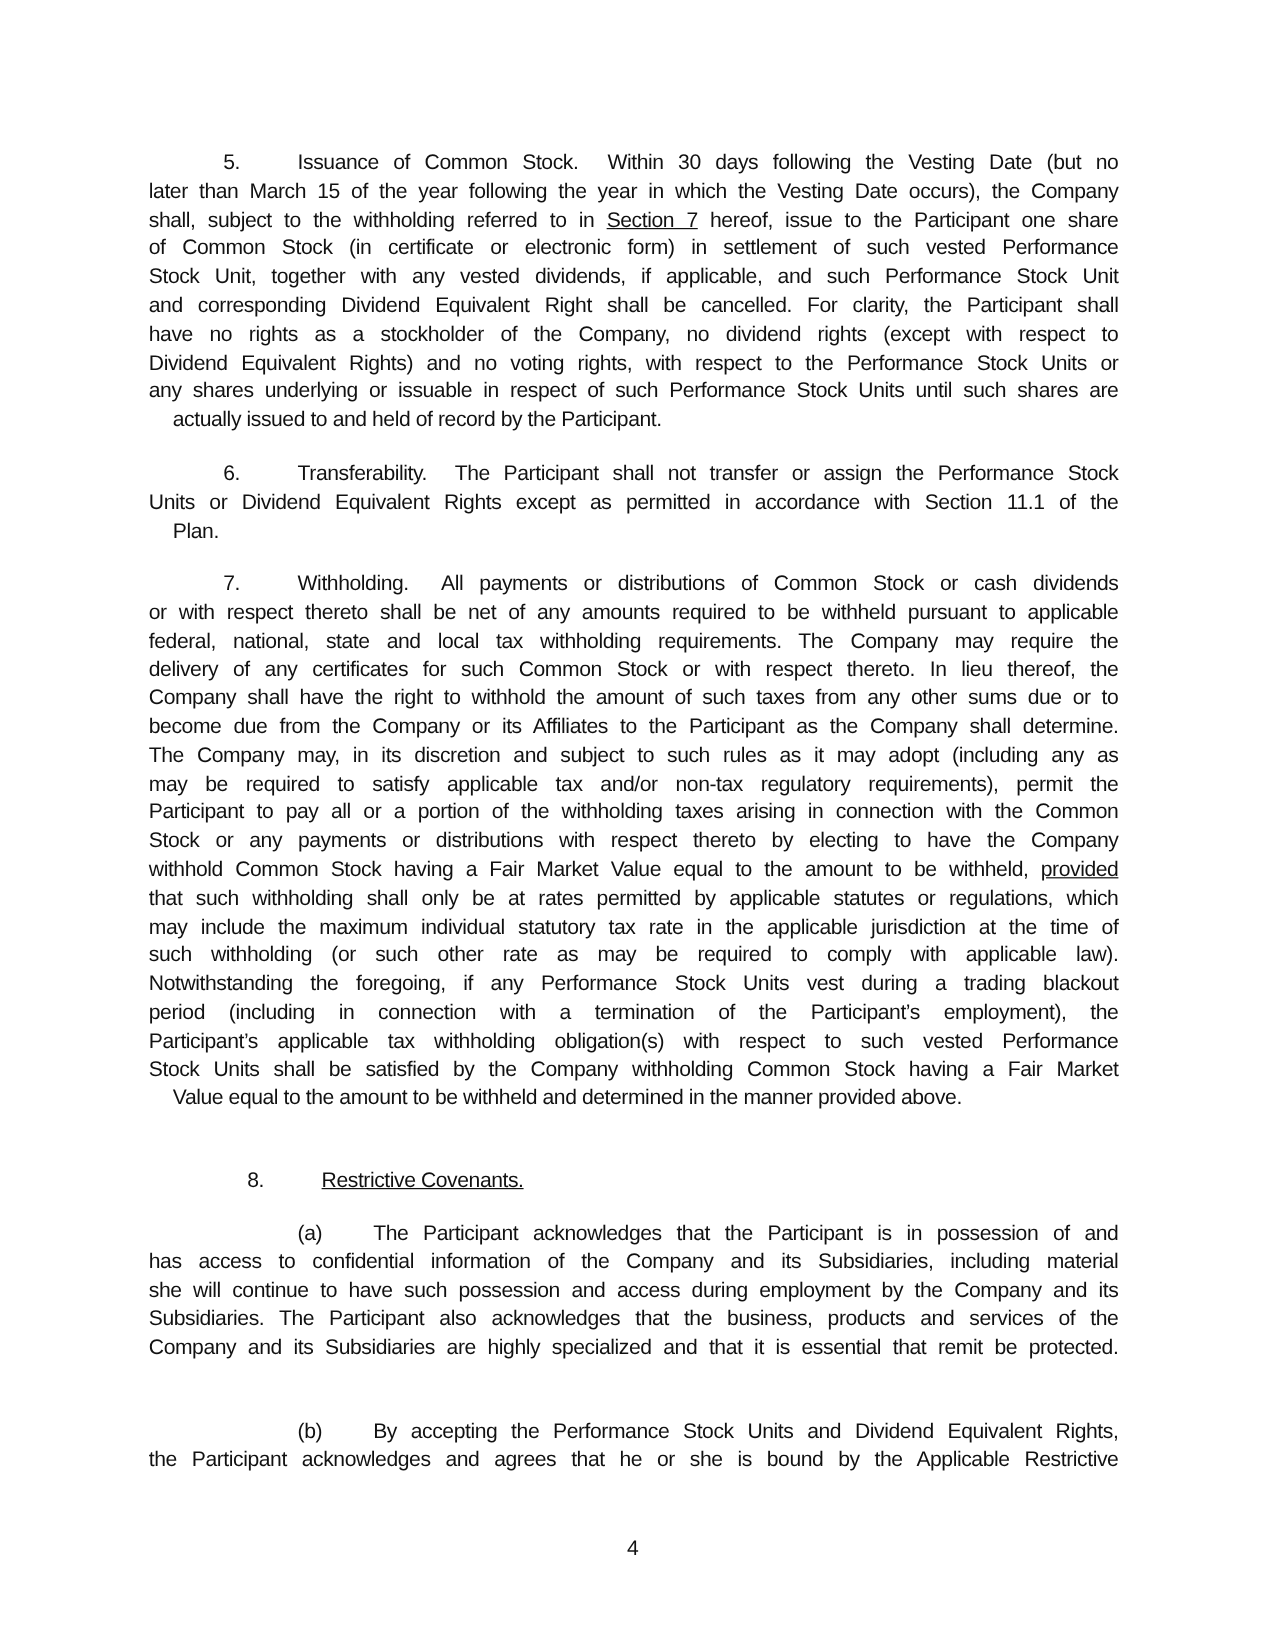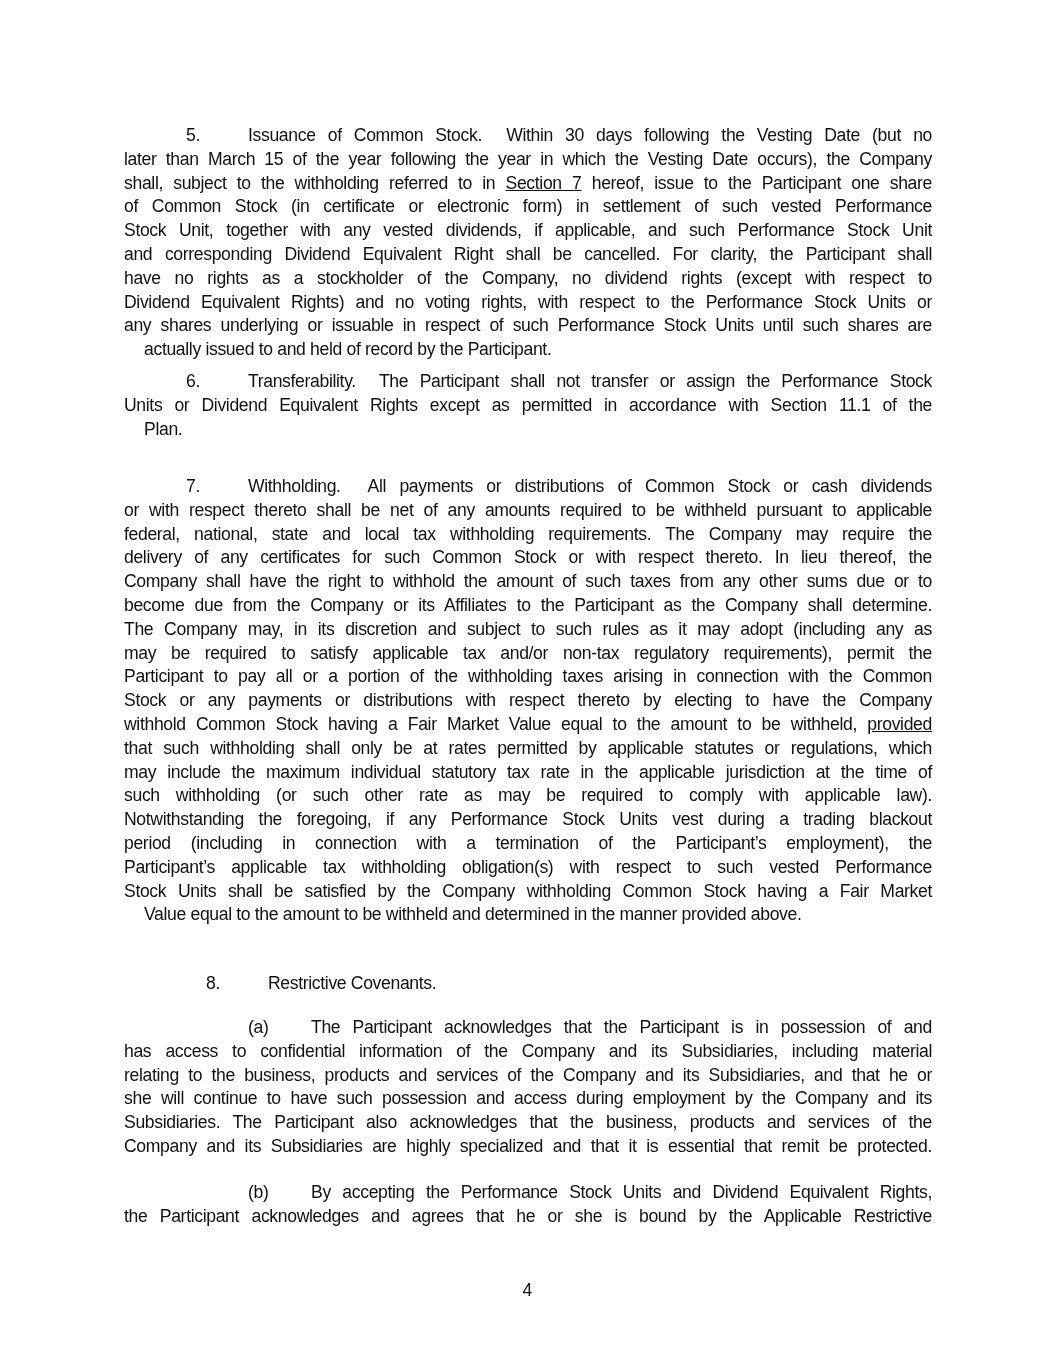--- a/index.html
+++ b/index.html
@@ -76,21 +76,21 @@
     <span class="line"><span>shall, subject to the withholding referred to in </span><span class="u">Section 7</span><span> hereof, issue to the Participant one share</span></span>
     <span class="line">of Common Stock (in certificate or electronic form) in settlement of such vested Performance</span>
     <span class="line">Stock Unit, together with any vested dividends, if applicable, and such Performance Stock Unit</span>
     <span class="line">and corresponding Dividend Equivalent Right shall be cancelled.  For clarity, the Participant shall</span>
     <span class="line">have no rights as a stockholder of the Company, no dividend rights (except with respect to</span>
     <span class="line">Dividend Equivalent Rights) and no voting rights, with respect to the Performance Stock Units or</span>
     <span class="line">any shares underlying or issuable in respect of such Performance Stock Units until such shares are</span>
     <span class="line last">actually issued to and held of record by the Participant.</span>
   </div>
 
-  <div class="block" style="top:370px;">
+  <div class="block" style="top:383px;">
     <span class="line"><span class="num">6.</span><span>Transferability.</span>&nbsp;&nbsp;<span>The Participant shall not transfer or assign the Performance Stock</span></span>
     <span class="line">Units or Dividend Equivalent Rights except as permitted in accordance with Section 11.1 of the</span>
     <span class="line last">Plan.</span>
   </div>
 
   <div class="block" style="top:475px;">
     <span class="line"><span class="num">7.</span><span>Withholding.</span>&nbsp;&nbsp;<span>All payments or distributions of Common Stock or cash dividends</span></span>
     <span class="line">or with respect thereto shall be net of any amounts required to be withheld pursuant to applicable</span>
     <span class="line">federal, national, state and local tax withholding requirements.  The Company may require the</span>
     <span class="line">delivery of any certificates for such Common Stock or with respect thereto.  In lieu thereof, the</span>
@@ -104,28 +104,27 @@
     <span class="line">that such withholding shall only be at rates permitted by applicable statutes or regulations, which</span>
     <span class="line">may include the maximum individual statutory tax rate in the applicable jurisdiction at the time of</span>
     <span class="line">such withholding (or such other rate as may be required to comply with applicable law).</span>
     <span class="line">Notwithstanding the foregoing, if any Performance Stock Units vest during a trading blackout</span>
     <span class="line">period (including in connection with a termination of the Participant’s employment), the</span>
     <span class="line">Participant’s applicable tax withholding obligation(s) with respect to such vested Performance</span>
     <span class="line">Stock Units shall be satisfied by the Company withholding Common Stock having a Fair Market</span>
     <span class="line last">Value equal to the amount to be withheld and determined in the manner provided above.</span>
   </div>
 
-  <div class="block" style="top:972px;">
+  <div class="block" style="top:972px;text-decoration:underline;">
     <span class="line last"><span class="num">8.</span><span>Restrictive Covenants.</span></span>
   </div>
 
   <div class="block" style="top:1016px;">
     <span class="line"><span class="subnum">(a)</span><span>The Participant acknowledges that the Participant is in possession of and</span></span>
     <span class="line">has access to confidential information of the Company and its Subsidiaries, including material</span>
-    <span class="line">relating to the business, products and services of the Company and its Subsidiaries, and that he or</span>
     <span class="line">she will continue to have such possession and access during employment by the Company and its</span>
     <span class="line">Subsidiaries. The Participant also acknowledges that the business, products and services of the</span>
     <span class="line">Company and its Subsidiaries are highly specialized and that it is essential that remit be protected.</span>
   </div>
 
   <div class="block" style="top:1181px;">
     <span class="line"><span class="subnum">(b)</span><span>By accepting the Performance Stock Units and Dividend Equivalent Rights,</span></span>
     <span class="line">the Participant acknowledges and agrees that he or she is bound by the Applicable Restrictive</span>
   </div>
 

